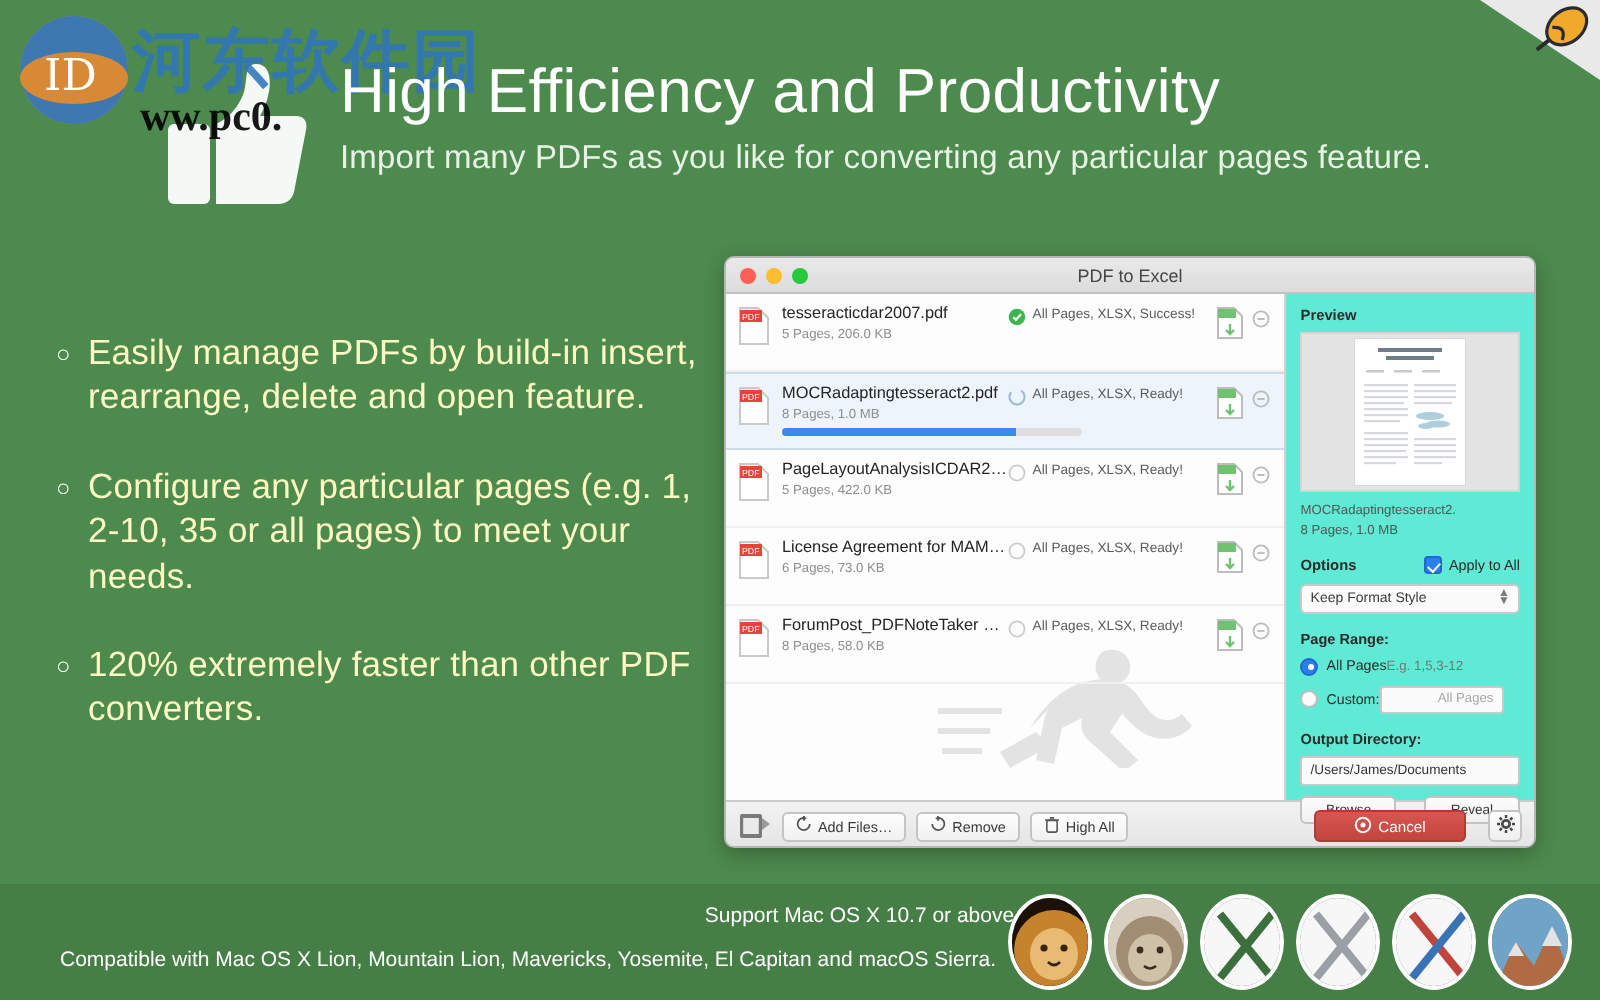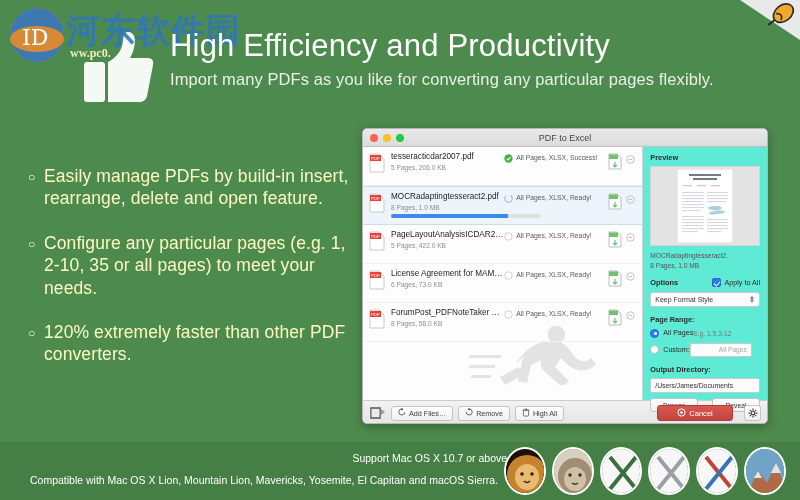--- a/index.html
+++ b/index.html
@@ -37,22 +37,22 @@
   .wm-cn {
     position: absolute; left: 62px; top: 6px;
     font-family: "DejaVu Sans", sans-serif;
     font-size: 34px; font-weight: bold;
     color: #2f76bd; opacity: .88; letter-spacing: 1px;
     white-space: nowrap;
   }
   .wm-url {
     position: absolute; left: 66px; top: 44px;
     font-family: "Liberation Serif", serif;
-    font-size: 12px; font-weight: bold;
-    color: #fef9c3; opacity: .9;
+    font-size: 21px; font-weight: bold;
+    color: #000000; opacity: .9;
     white-space: nowrap;
   }
 
   
   .hdr { position: absolute; left: 170px; top: 28px; width: 610px; }
   .hdr h1 {
     font-size: 31px; font-weight: normal; color: #ffffff;
     letter-spacing: .2px; line-height: 1.15;
   }
   .hdr h2 {
@@ -296,21 +296,21 @@
     <path d="M2 29 A27 27 0 0 1 56 29 A27 27 0 0 1 2 29Z" fill="#2f76bd" opacity=".92"></path>
     <ellipse cx="29" cy="33" rx="27" ry="13" fill="#e08a2e" opacity=".95"></ellipse>
     <text x="14" y="39" font-size="22" fill="#ffffff" font-family="DejaVu Serif, serif">ID</text>
   </svg>
   <div class="wm-cn">河东软件园</div>
   <div class="wm-url">ww.pc0.</div>
 </div>
 
 <div class="hdr">
   <h1>High Efficiency and Productivity</h1>
-  <h2>Import many PDFs as you like for converting any particular pages flexibly.</h2>
+  <h2>Import many PDFs as you like for converting any particular pages feature.</h2>
 </div>
 
 <div class="bullets">
   <div class="bullet">
     <div class="mk">○</div>
     <div class="tx">Easily manage PDFs by build-in insert, rearrange, delete and open feature.</div>
   </div>
   <div class="bullet">
     <div class="mk">○</div>
     <div class="tx">Configure any particular pages (e.g. 1, 2-10, 35 or all pages) to meet your needs.</div>

